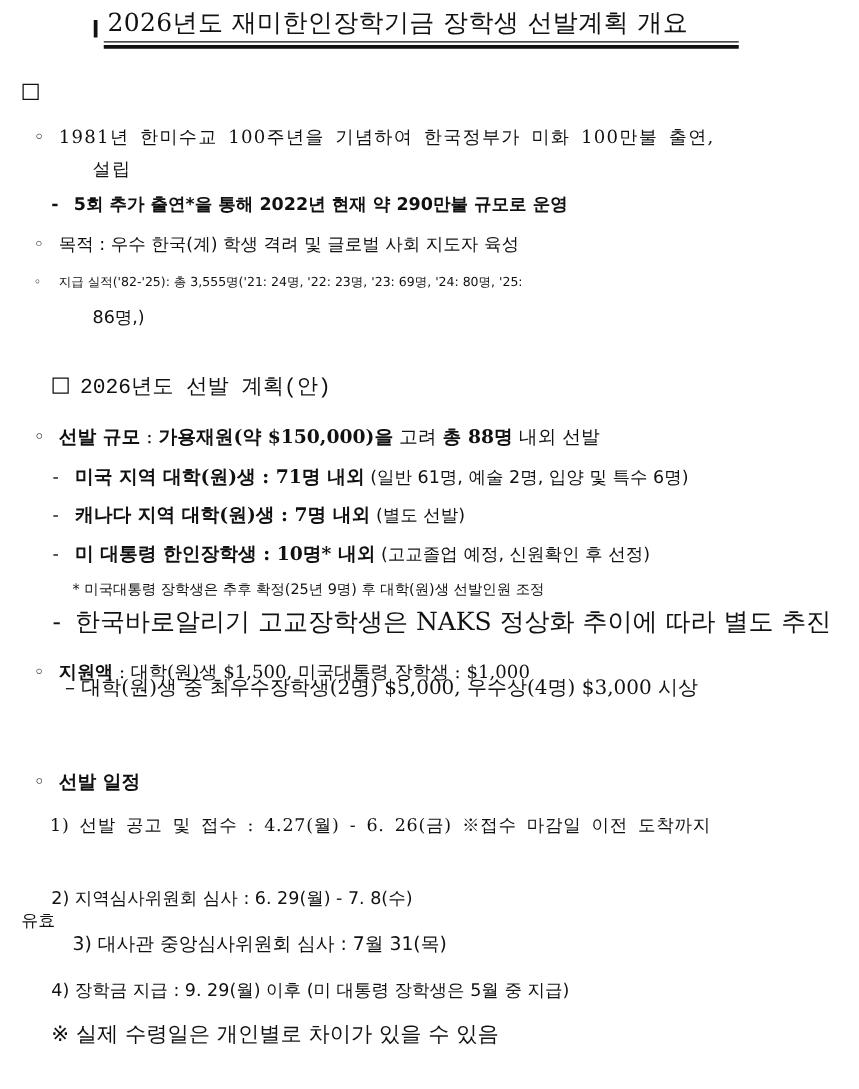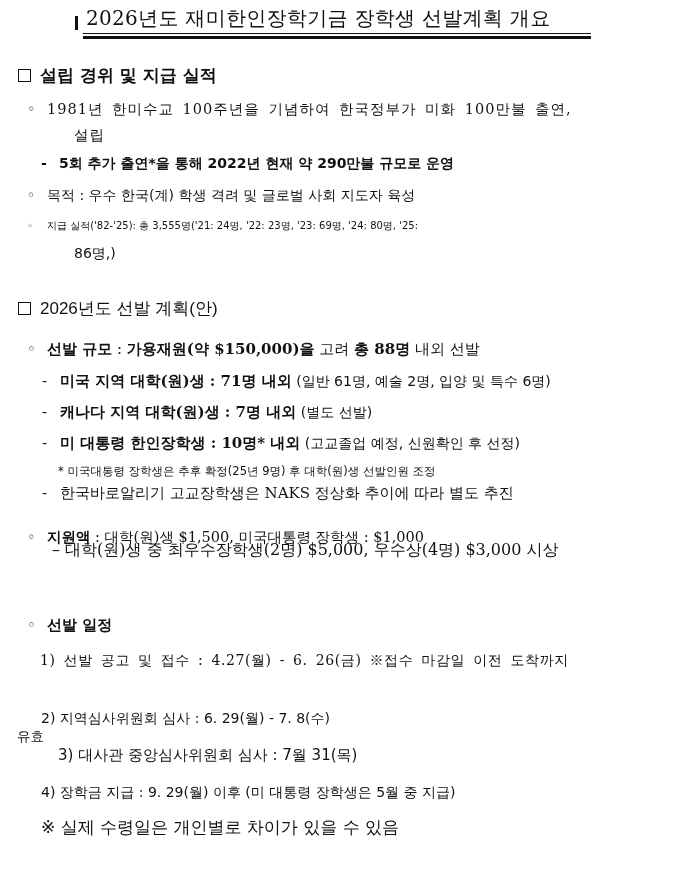--- a/index.html
+++ b/index.html
@@ -34,21 +34,21 @@
       position: absolute; left: 83px; top: 36px;
       width: 508px; height: 3px; background: #111;
     }
 
     
     .section {
       position: absolute; left: 18px; white-space: nowrap;
       font-family: "DejaVu Serif", "Liberation Serif", serif;
       font-size: 17px; font-weight: bold;
     }
-    .section.light { font-weight: normal; font-family: Liberation Sans, sans-serif; }
+    .section.light { font-weight: normal; font-family: Liberation Mono, monospace; margin-left: 24px; }
     .box-icon {
       display: inline-block; width: 13px; height: 13px;
       border: 1.6px solid #111; vertical-align: -1px; margin-right: 9px;
       box-sizing: border-box;
     }
 
     .line {
       position: absolute; white-space: nowrap;
       font-size: 14.5px;
     }
@@ -62,21 +62,21 @@
   </style>
 </head>
 <body>
 
 <div class="title-bar"></div>
 <div class="title">2026년도 재미한인장학기금 장학생 선발계획 개요</div>
 <div class="title-rule-thin"></div>
 <div class="title-rule-thick"></div>
 
 <div class="section" style="top:64px;">
-  <span class="box-icon"></span><span>설립 경위 및 지급 실적</span>
+  <span class="box-icon"></span>
 </div>
 
 <div class="line serif wide2" style="left:27px; top:100px;">
   <span class="bullet">◦</span><span>1981년 한미수교 100주년을 기념하여 한국정부가 미화 100만불 출연,</span>
 </div>
 <div class="line serif wide2" style="left:74px; top:126px;">설립</div>
 
 <div class="line sans" style="left:41px; top:155px; font-size:14px;font-weight:bold;">
   <span class="dash">-</span><span>5회 추가 출연*을 통해 2022년 현재 약 290만불 규모로 운영</span>
 </div>
@@ -105,21 +105,21 @@
 <div class="line serif" style="left:42px; top:403px; font-size:15px;">
   <span class="dash">-</span><span class="b">캐나다 지역 대학(원)생 : 7명 내외</span><span class="sans" style="font-size:14px;"> (별도 선발)</span>
 </div>
 
 <div class="line serif" style="left:42px; top:434px; font-size:15px;">
   <span class="dash">-</span><span class="b">미 대통령 한인장학생 : 10명* 내외</span><span class="sans" style="font-size:14px;"> (고교졸업 예정, 신원확인 후 선정)</span>
 </div>
 
 <div class="line sans small" style="left:58px; top:464px;">* 미국대통령 장학생은 추후 확정(25년 9명) 후 대학(원)생 선발인원 조정</div>
 
-<div class="line serif" style="left:42px; top:484px; font-size:15px;">
+<div class="line serif" style="left:42px; top:484px; font-size:20px;">
   <span class="dash">-</span><span>한국바로알리기 고교장학생은 NAKS 정상화 추이에 따라 별도 추진</span>
 </div>
 
 <div class="line serif" style="left:27px; top:528px; font-size:14.5px;">
   <span class="bullet">◦</span><span class="b">지원액</span><span> : 대학(원)생 $1,500, 미국대통령 장학생 : $1,000</span>
 </div>
 <div class="line serif" style="left:52px; top:540px; font-size:16px;">– 대학(원)생 중 최우수장학생(2명) $5,000, 우수상(4명) $3,000 시상</div>
 
 <div class="line serif" style="left:27px; top:616px; font-size:15px;">
   <span class="bullet">◦</span><span class="b">선발 일정</span>

